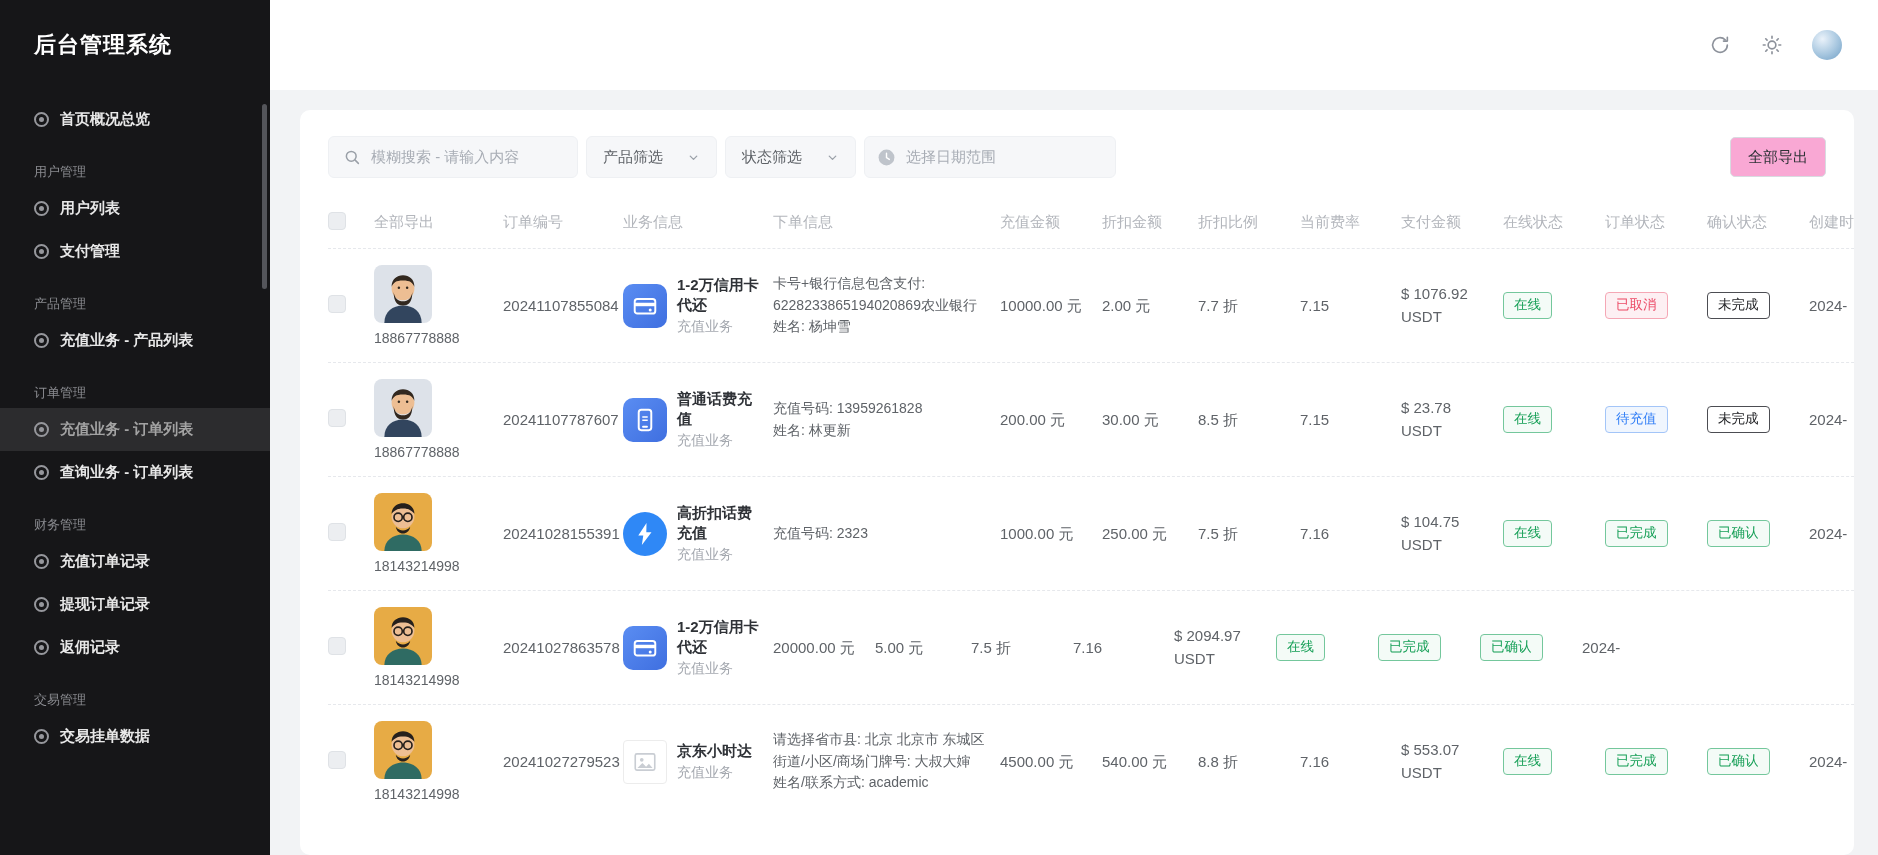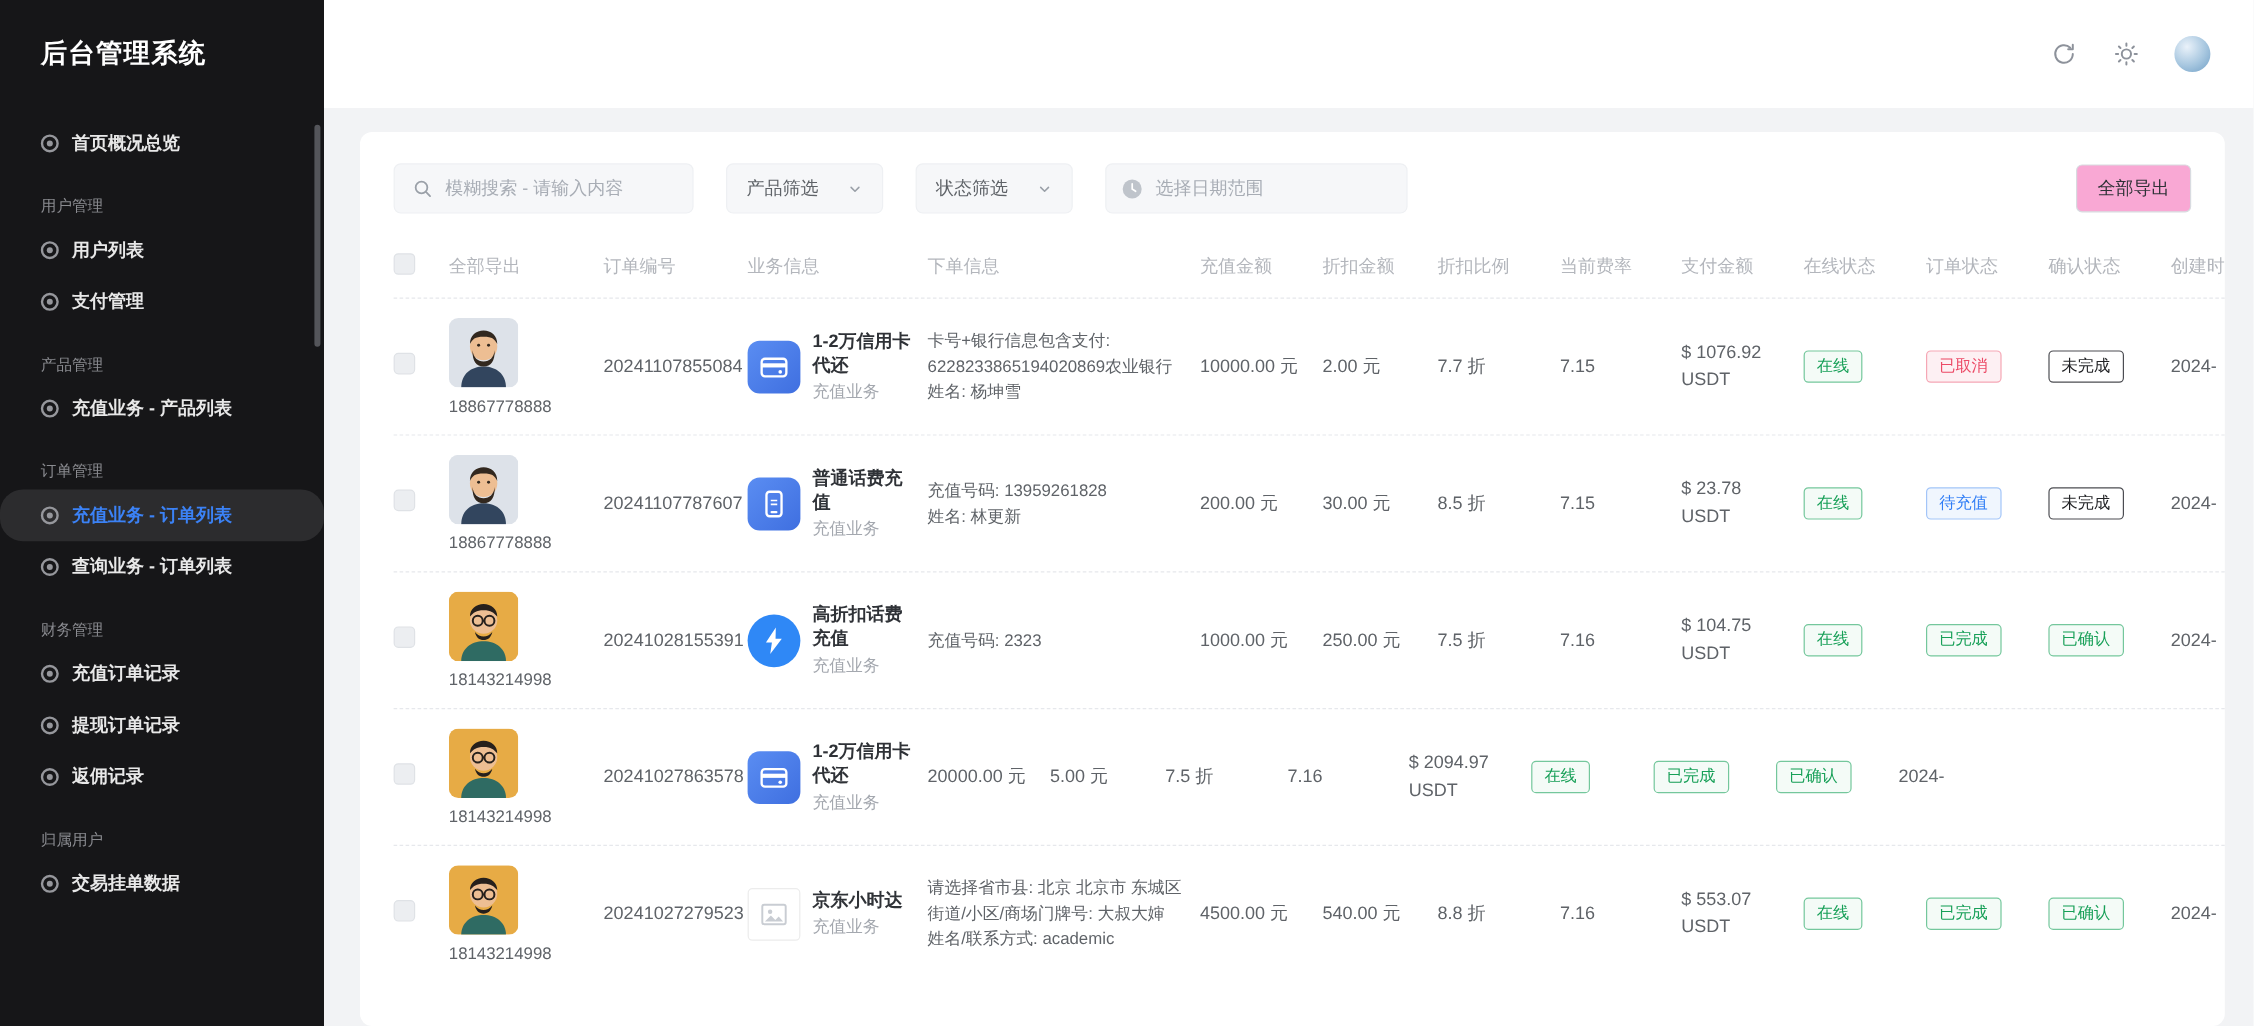--- a/index.html
+++ b/index.html
@@ -7,38 +7,38 @@
        font-family:"Liberation Sans","DejaVu Sans",sans-serif;}
   .app{display:flex;width:1878px;height:855px;}
 
   
   .sidebar{width:270px;flex-shrink:0;background:#161618;position:relative;z-index:2;}
   .sidebar-title{height:90px;display:flex;align-items:center;padding-left:34px;color:#fff;
                  font-size:22px;font-weight:700;letter-spacing:1px;}
   .nav{padding-top:8px;}
   .nav-item{height:43px;display:flex;align-items:center;gap:11px;padding-left:34px;
             color:#e8e8e8;font-size:15px;font-weight:700;cursor:pointer;white-space:nowrap;}
-  .nav-item.active{background:#2c2c2e;color:#3b82f6;border-radius:19px;}
+  .nav-item.active{background:#2c2c2e;color:#a3a3a3;}
   .nav-section{margin-top:14px;padding:8px 0 6px 34px;color:#8a8b90;font-size:13px;}
   .ring-icon{width:15px;height:15px;border:2px solid #96979c;border-radius:50%;position:relative;flex-shrink:0;}
   .ring-icon::after{content:"";position:absolute;inset:3px;background:#96979c;border-radius:50%;}
   .sidebar-scrollbar{position:absolute;top:104px;right:3px;width:5px;height:185px;background:#54555a;border-radius:3px;}
 
   
   .main{flex:1;min-width:0;display:flex;flex-direction:column;}
   .topbar{height:90px;background:#fff;display:flex;align-items:center;justify-content:flex-end;
           gap:28px;padding-right:36px;flex-shrink:0;}
   .icon-btn{width:24px;height:24px;display:flex;align-items:center;justify-content:center;cursor:pointer;}
   .avatar-globe{width:30px;height:30px;border-radius:50%;cursor:pointer;
                 background:radial-gradient(circle at 35% 30%,#eaf2fa,#a6c6df 55%,#6f9ec5);}
   .content{flex:1;min-height:0;padding:20px 24px 0 30px;}
   .card{background:#fff;border-radius:10px;padding:26px 0 0 28px;height:100%;overflow:hidden;}
 
   
-  .toolbar{display:flex;align-items:center;gap:27px;padding-right:28px;justify-content:center;}
+  .toolbar{display:flex;align-items:center;gap:8px;padding-right:28px;justify-content:center;}
   .control{height:42px;border-radius:6px;display:flex;align-items:center;
            background:#f6f7f9;border:1px solid #eef0f3;font-size:15px;}
   .search-box{width:250px;padding:0 14px;gap:10px;color:#a8adb5;cursor:text;}
   .filter{padding:0 16px;gap:24px;color:#5f6368;cursor:pointer;}
   .date-box{width:252px;padding:0 12px;gap:10px;color:#a8adb5;cursor:pointer;}
   .export-btn{margin-left:auto;height:40px;padding:0 17px;background:#f9a8d4;border:1px solid #d8dbe0;
               border-radius:5px;font-size:15px;color:#2f3237;cursor:pointer;font-family:inherit;}
 
   
   .table{margin-top:18px;width:1601px;}
@@ -114,21 +114,21 @@
           <span>充值订单记录</span>
         </div>
         <div class="nav-item">
           <span class="ring-icon"></span>
           <span>提现订单记录</span>
         </div>
         <div class="nav-item">
           <span class="ring-icon"></span>
           <span>返佣记录</span>
         </div>
-        <div class="nav-section">归属用户</div>
+        <div class="nav-section">交易管理</div>
         <div class="nav-item">
           <span class="ring-icon"></span>
           <span>交易挂单数据</span>
         </div>
       </nav>
     <div class="sidebar-scrollbar"></div>
   </aside>
 
   <div class="main">
 

